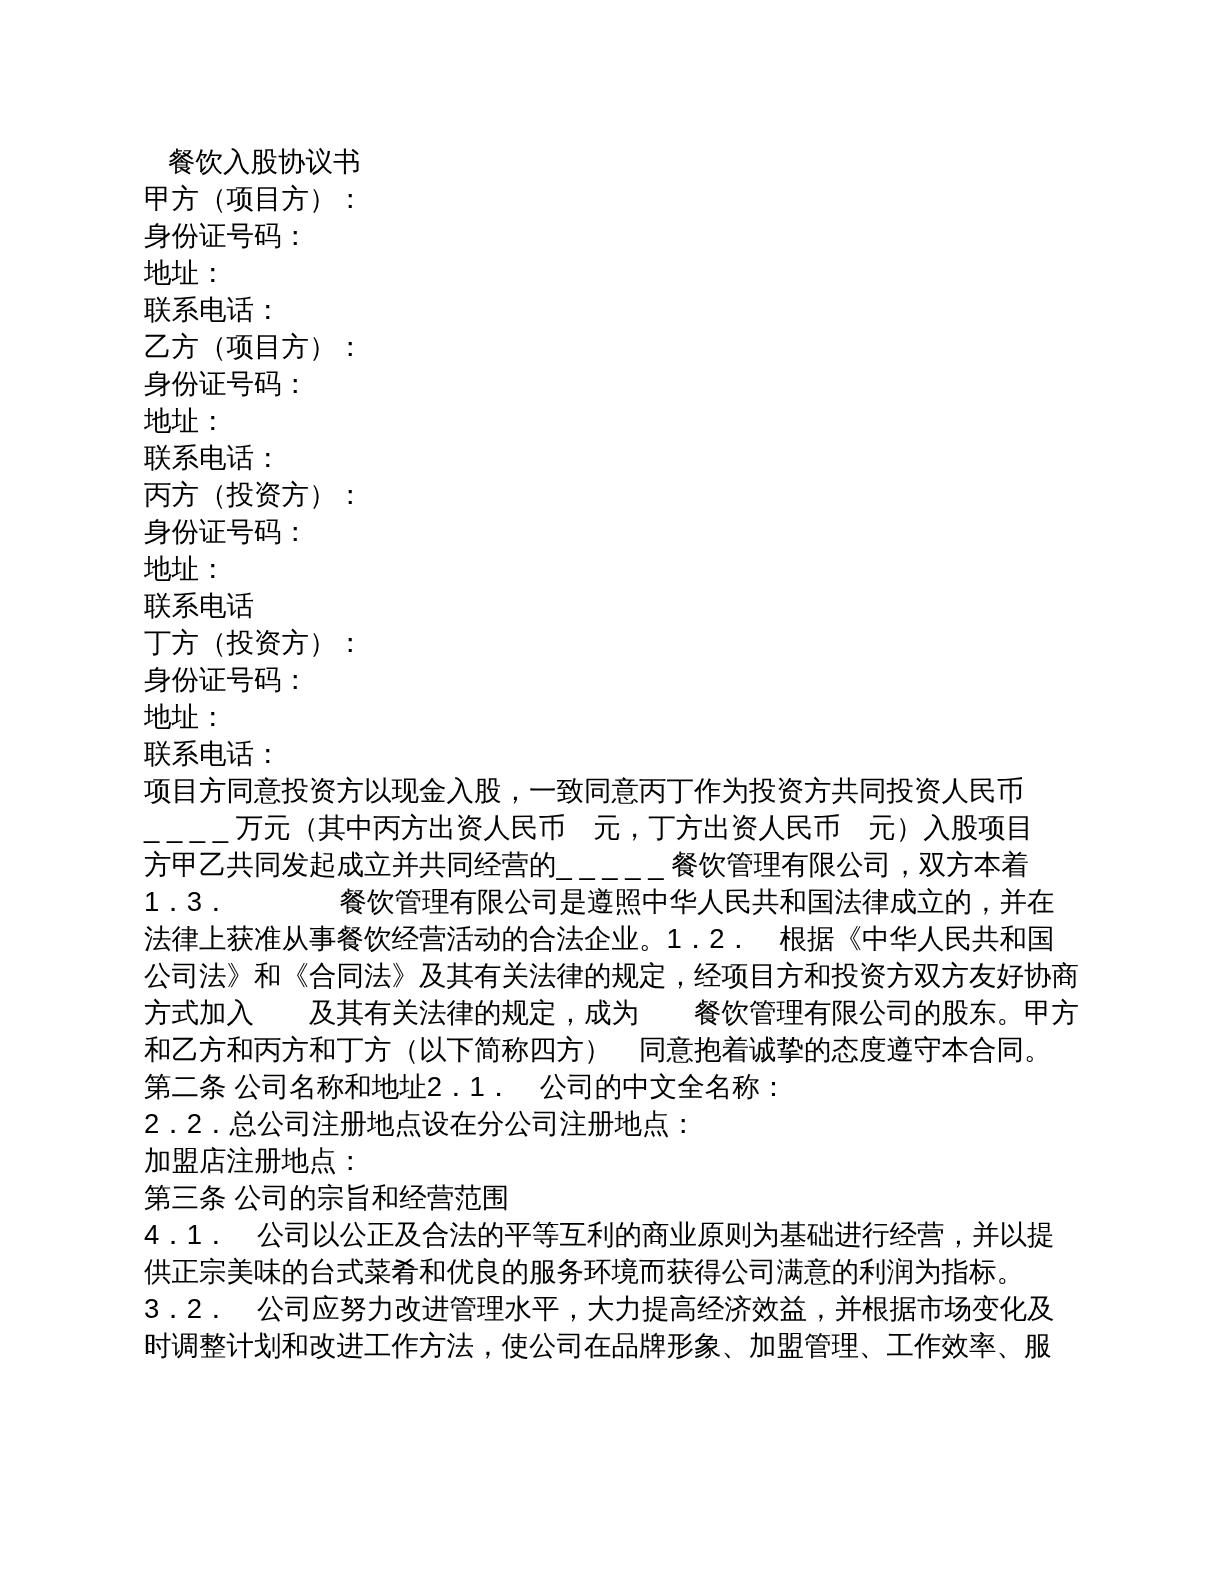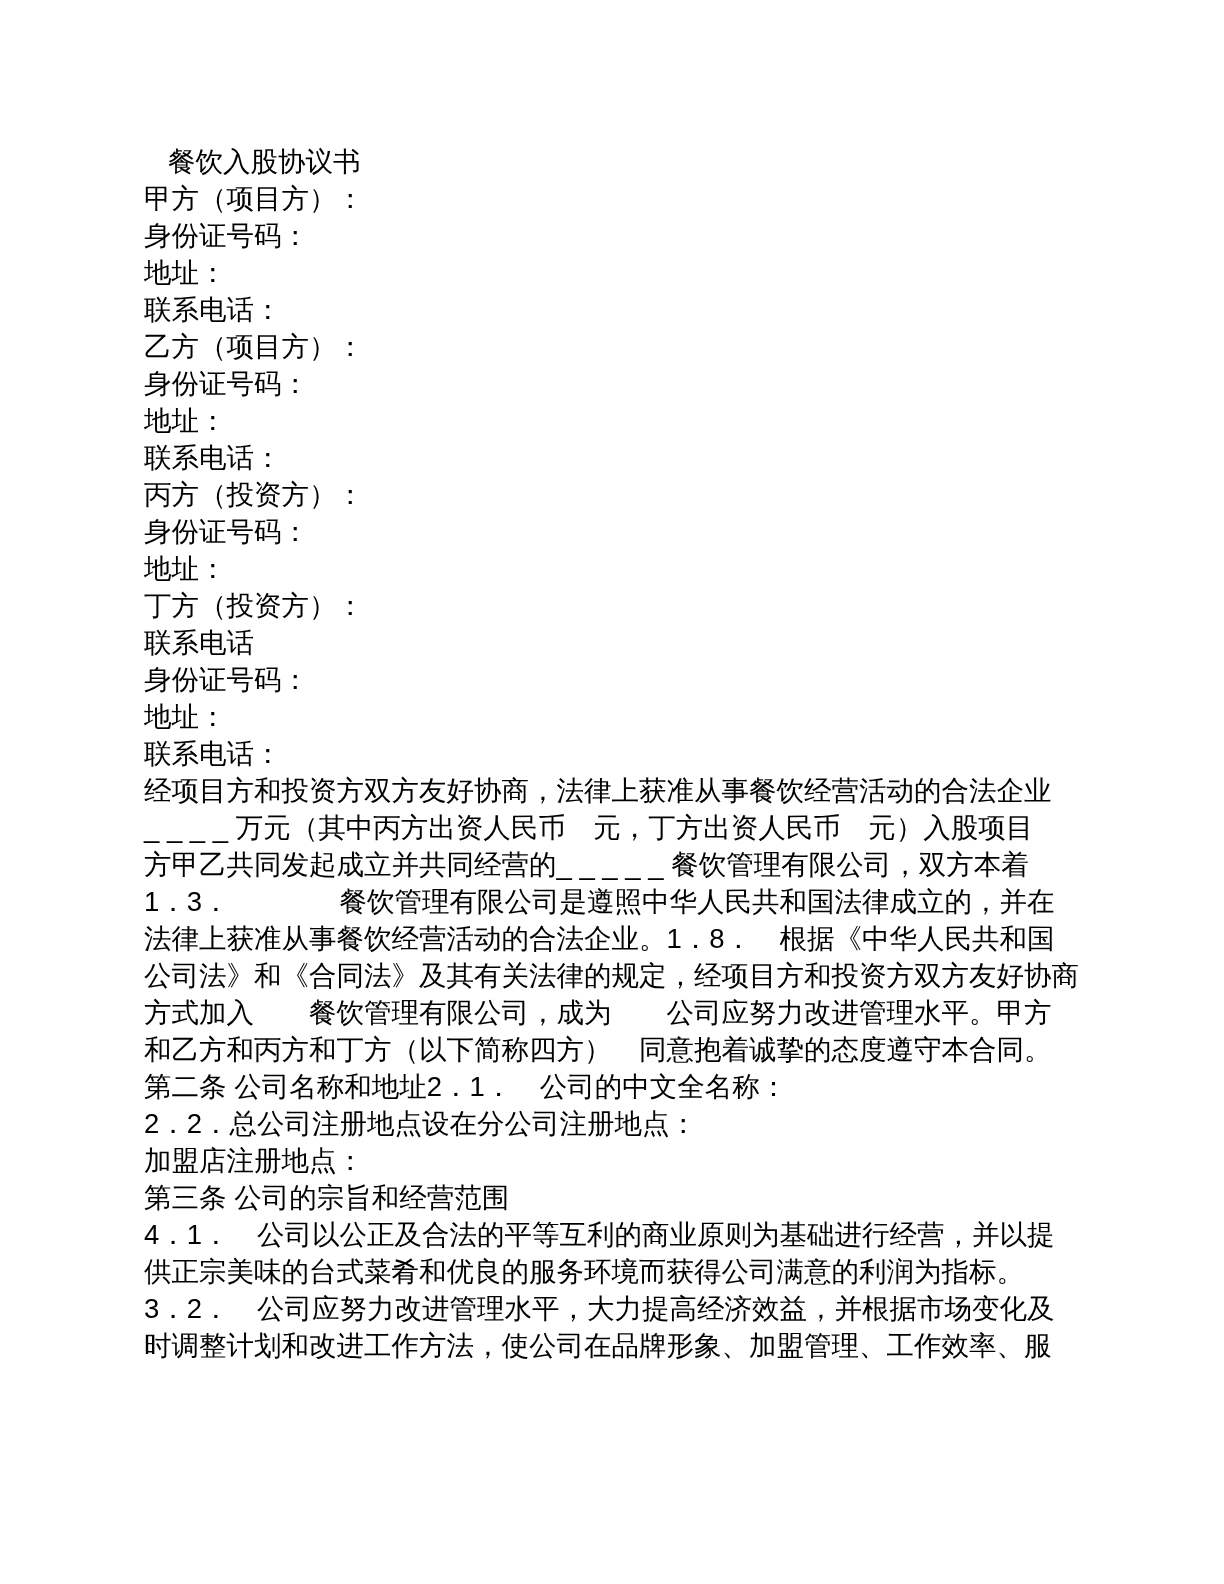--- a/index.html
+++ b/index.html
@@ -43,32 +43,32 @@
   <div class="line">身份证号码：</div>
   <div class="line">地址：</div>
   <div class="line">联系电话：</div>
   <div class="line">乙方（项目方）：</div>
   <div class="line">身份证号码：</div>
   <div class="line">地址：</div>
   <div class="line">联系电话：</div>
   <div class="line">丙方（投资方）：</div>
   <div class="line">身份证号码：</div>
   <div class="line">地址：</div>
+  <div class="line">联系电话</div>
   <div class="line">丁方（投资方）：</div>
-  <div class="line">联系电话</div>
   <div class="line">身份证号码：</div>
   <div class="line">地址：</div>
   <div class="line">联系电话：</div>
-  <div class="line">经项目方和投资方双方友好协商，法律上获准从事餐饮经营活动的合法企业</div>
+  <div class="line">项目方同意投资方以现金入股，一致同意丙丁作为投资方共同投资人民币</div>
   <div class="line">_ _ _ _ 万元（其中丙方出资人民币　元，丁方出资人民币　元）入股项目</div>
   <div class="line">方甲乙共同发起成立并共同经营的_ _ _ _ _ 餐饮管理有限公司，双方本着</div>
   <div class="line">1．3．　　　　餐饮管理有限公司是遵照中华人民共和国法律成立的，并在</div>
-  <div class="line">法律上获准从事餐饮经营活动的合法企业。1．8．　根据《中华人民共和国</div>
+  <div class="line">法律上获准从事餐饮经营活动的合法企业。1．2．　根据《中华人民共和国</div>
   <div class="line">公司法》和《合同法》及其有关法律的规定，经项目方和投资方双方友好协商</div>
-  <div class="line">方式加入　　餐饮管理有限公司，成为　　公司应努力改进管理水平。甲方</div>
+  <div class="line">方式加入　　及其有关法律的规定，成为　　餐饮管理有限公司的股东。甲方</div>
   <div class="line">和乙方和丙方和丁方（以下简称四方）　同意抱着诚挚的态度遵守本合同。</div>
   <div class="line">第二条 公司名称和地址2．1．　公司的中文全名称：</div>
   <div class="line">2．2．总公司注册地点设在分公司注册地点：</div>
   <div class="line">加盟店注册地点：</div>
   <div class="line">第三条 公司的宗旨和经营范围</div>
   <div class="line">4．1．　公司以公正及合法的平等互利的商业原则为基础进行经营，并以提</div>
   <div class="line">供正宗美味的台式菜肴和优良的服务环境而获得公司满意的利润为指标。</div>
   <div class="line">3．2．　公司应努力改进管理水平，大力提高经济效益，并根据市场变化及</div>
   <div class="line">时调整计划和改进工作方法，使公司在品牌形象、加盟管理、工作效率、服</div>
 </div>

